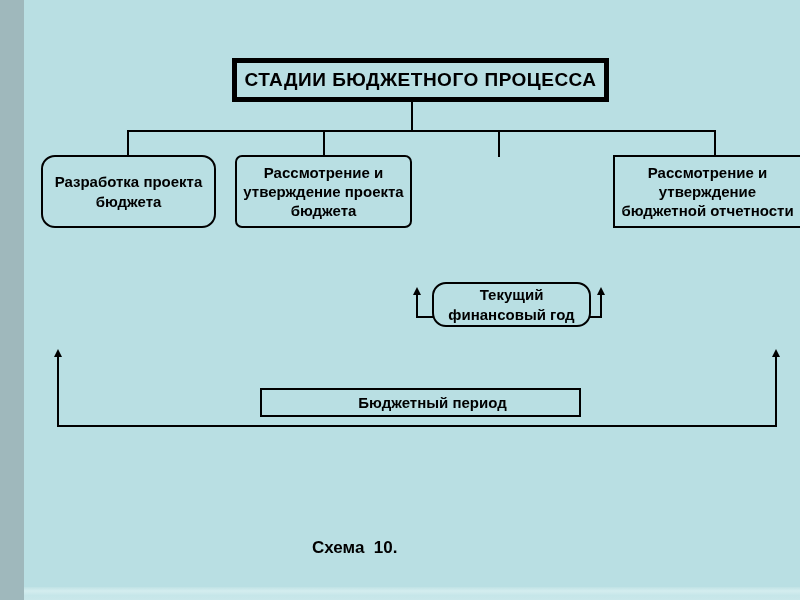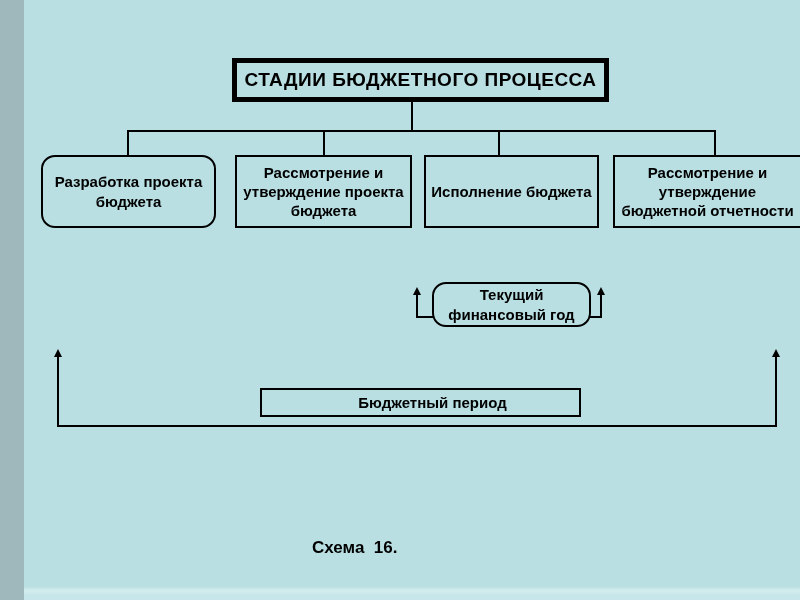--- a/index.html
+++ b/index.html
@@ -48,21 +48,21 @@
     background: #000;
   }
   .arrow-head {
     position: absolute;
     width: 0; height: 0;
     border-left: 4px solid transparent;
     border-right: 4px solid transparent;
     border-bottom: 8px solid #000;
   }
   .stage-1 { left: 17px;  top: 155px; width: 175px; height: 73px; border-radius: 14px; }
-  .stage-2 { left: 211px; top: 155px; width: 177px; height: 73px; }
+  .stage-2 { left: 211px; top: 155px; width: 177px; height: 73px; border-radius: 7px; }
   .stage-3 { left: 400px; top: 155px; width: 175px; height: 73px; }
   .stage-4 { left: 589px; top: 155px; width: 189px; height: 73px; }
   .current-year { left: 408px; top: 282px; width: 159px; height: 45px; border-radius: 14px; }
   .budget-period { left: 236px; top: 388px; width: 321px; height: 29px; padding-left: 28px; }
   .caption {
     position: absolute;
     left: 288px; top: 538px;
     font-weight: bold;
     font-size: 17px;
     white-space: pre;
@@ -89,23 +89,20 @@
   <div class="line" style="left:299px; top:130px; width:2px; height:27px;"></div>
   <div class="line" style="left:474px; top:130px; width:2px; height:27px;"></div>
   <div class="line" style="left:690px; top:130px; width:2px; height:27px;"></div>
 
   <div class="box stage-1">
     <span>Разработка проекта бюджета</span>
   </div>
   <div class="box stage-2">
     <span>Рассмотрение и утверждение проекта бюджета</span>
   </div>
-  <div class="box stage-3">
-    <span>Исполнение бюджета</span>
-  </div>
   <div class="box stage-4">
     <span>Рассмотрение и утверждение бюджетной отчетности</span>
   </div>
 
   <div class="box current-year">
     <span>Текущий финансовый год</span>
   </div>
   <div class="arrow-head" style="left:389px; top:287px;"></div>
   <div class="line" style="left:392px; top:294px; width:2px; height:24px;"></div>
   <div class="line" style="left:392px; top:316px; width:17px; height:2px;"></div>
@@ -116,17 +113,17 @@
   <div class="box budget-period">
     <span>Бюджетный период</span>
   </div>
 
   <div class="line" style="left:33px; top:425px; width:720px; height:2px;"></div>
   <div class="line" style="left:33px; top:357px; width:2px; height:70px;"></div>
   <div class="arrow-head" style="left:30px; top:349px;"></div>
   <div class="line" style="left:751px; top:357px; width:2px; height:70px;"></div>
   <div class="arrow-head" style="left:748px; top:349px;"></div>
 
-  <div class="caption">Схема  16.</div>
+  <div class="caption">Схема  10.</div>
 
   <div class="bottom-band"></div>
 
 </div>
 
 </body></html>

